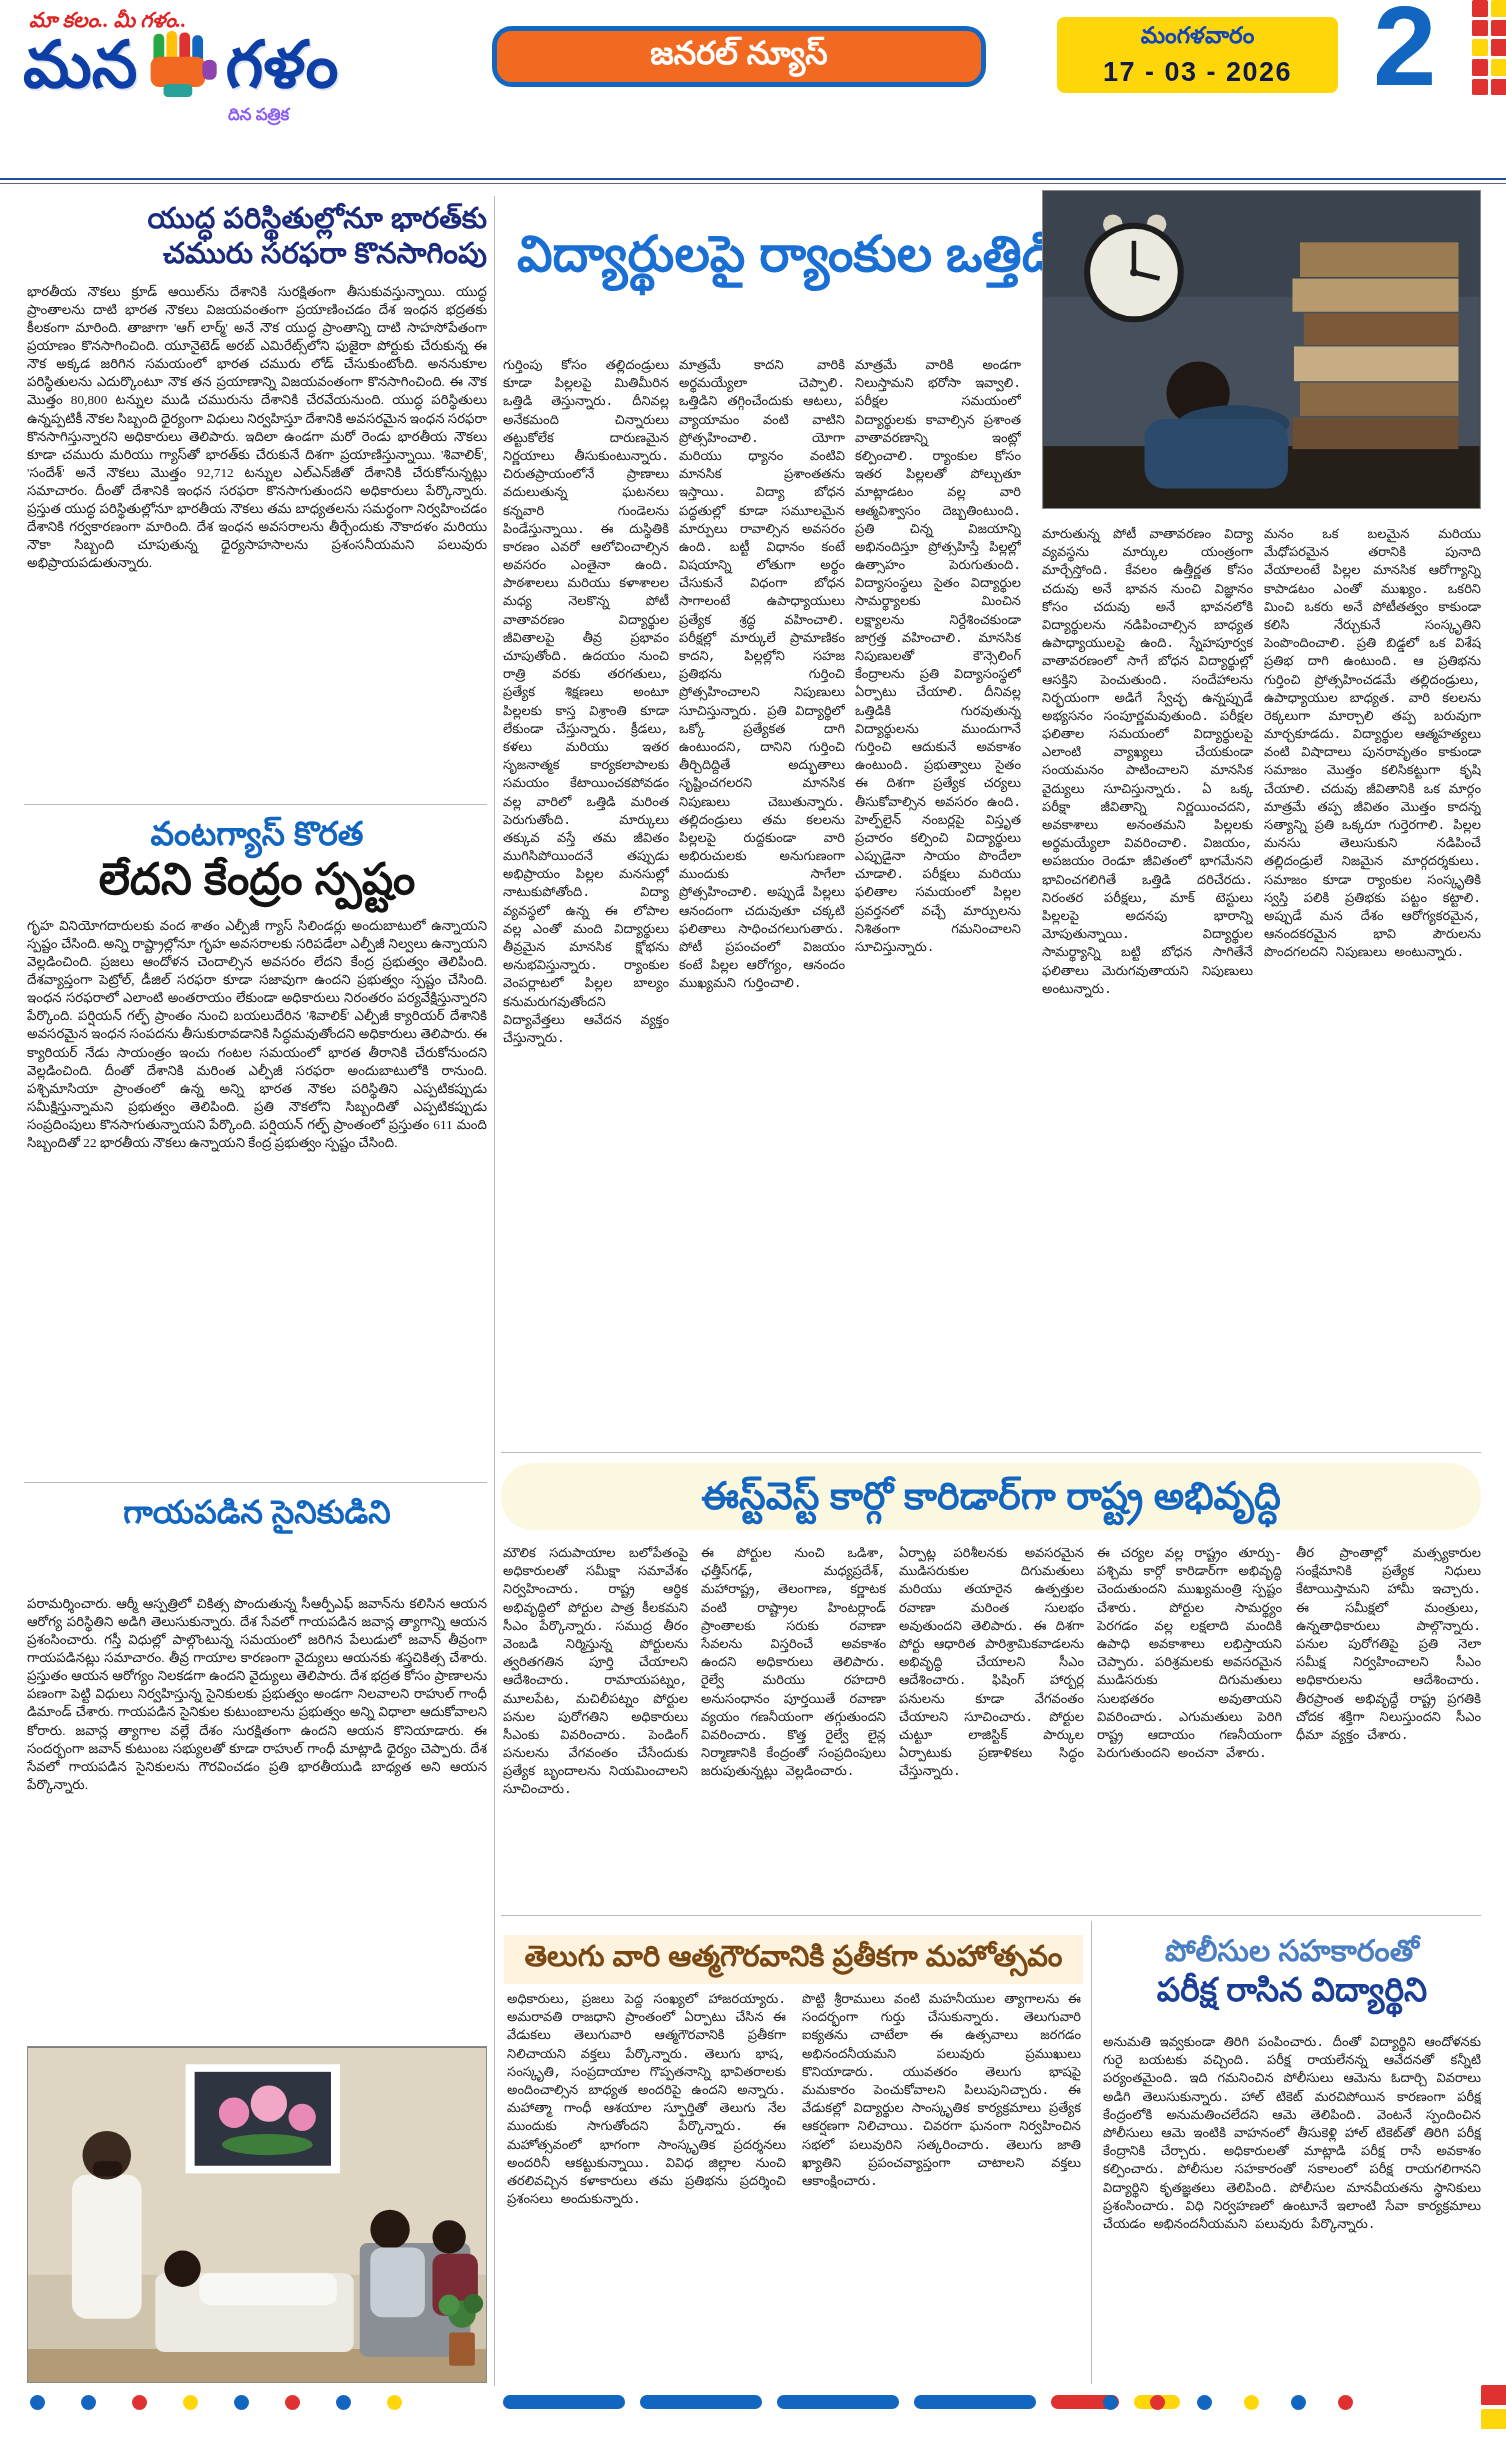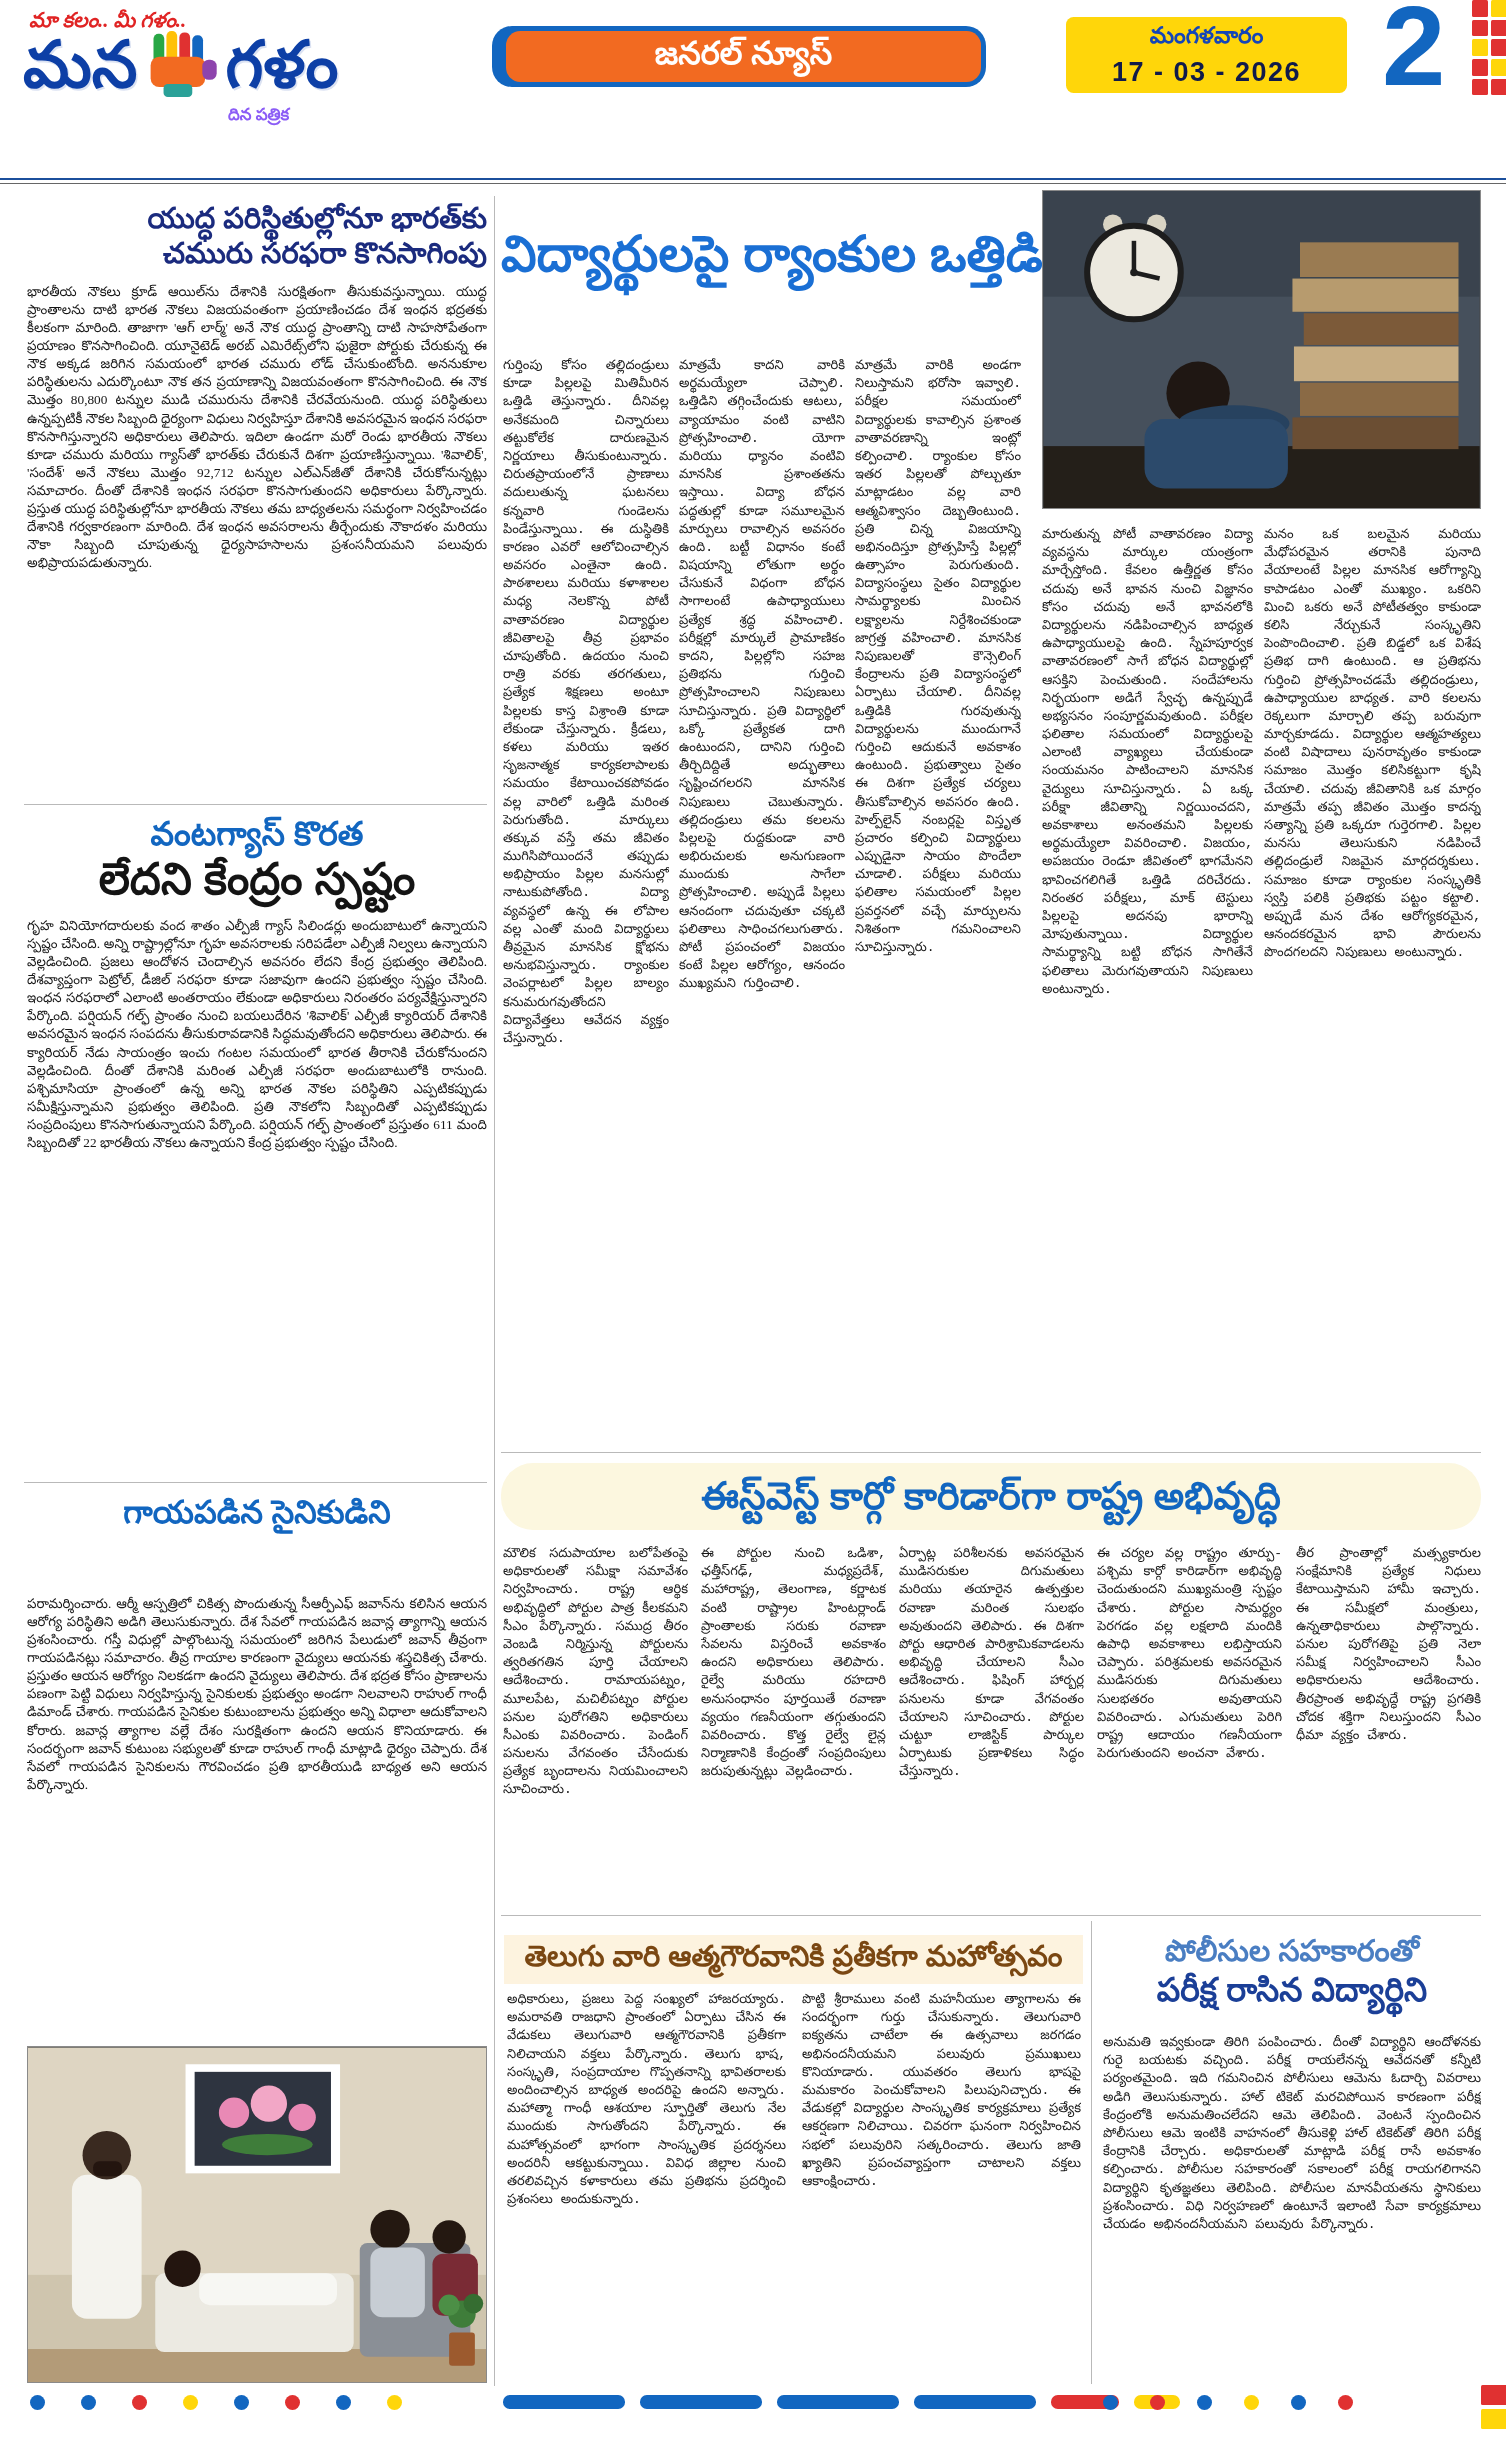--- a/index.html
+++ b/index.html
@@ -3,21 +3,21 @@
 <meta charset="utf-8">
 <style>
   * { margin:0; padding:0; box-sizing:border-box; }
   html,body { background:#d8d8d8; }
   .page {
     position:relative; width:1507px; height:2450px; margin:0 auto;
     background:#ffffff; overflow:hidden;
     font-family:"Liberation Serif", serif; color:#141414;
   }
   .abs { position:absolute; }
-  .sans { font-family:"Liberation Sans", sans-serif;margin-left:9px; }
+  .sans { font-family:"Liberation Sans", sans-serif; }
 
   
   .tagline { left:29px; top:9px; color:#e02424; font-size:20.5px; font-weight:bold; font-style:italic; }
   .masthead-title { left:23px; top:26px; display:flex; align-items:center; gap:4.6px;
     font-size:65px; font-weight:bold; color:#0d3fa6; line-height:1;
     font-family:"Liberation Sans", sans-serif; text-shadow:1.5px 1.5px 0 rgba(13,63,166,.15); }
   .masthead-sub { left:228px; top:105px; font-size:16.7px; font-weight:bold; color:#8b5cf6; }
   .section-box { left:492px; top:26px; width:494px; height:61px; background:#1266c0;
     border-radius:20px; display:flex; padding:5.3px; }
   .section-inner { flex:1; background:#f26a21; border-radius:14.4px; display:flex;
@@ -35,21 +35,21 @@
 
   
   .vline, .hline { background:#b9b9b9; }
   .vline { width:0.8px; }
   .hline { height:0.8px; }
 
   
   .hl-blue { font-family:"Liberation Sans",sans-serif; font-weight:bold; color:#1266c0; text-align:center; line-height:1.1; }
   .hl-dark { font-family:"Liberation Sans",sans-serif; font-weight:bold; color:#141414; text-align:center; line-height:1.1; }
   .hl-navy { font-family:"Liberation Sans",sans-serif; font-weight:bold; color:#1b2b7e; text-align:right; line-height:1.15; }
-  .hl-main { font-family:"Liberation Sans",sans-serif; font-weight:bold; color:#1a6fd4; text-align:center; white-space:nowrap; }
+  .hl-main { font-family:"Liberation Sans",sans-serif; font-weight:bold; color:#1a6fd4; text-align:center; white-space:nowrap;margin-left:16px; }
   .hl-band { background:#fcf7df; display:flex; align-items:center; justify-content:center;border-radius:32px; }
   .hl-brown { font-family:"Liberation Sans",sans-serif; font-weight:bold; color:#7a4712; text-align:center; background:#fdf3df; }
 
   
   .body-text { font-size:13.3px; line-height:1.36; text-align:justify; color:#161616; overflow:hidden; }
   .body-sm { font-size:13px; line-height:1.4; text-align:justify; color:#161616; overflow:hidden;font-family:Liberation Mono, monospace; }
 
   
   .photo { overflow:hidden; border:0.8px solid #8a8a8a; background:#444; }
   .photo svg { display:block; }

